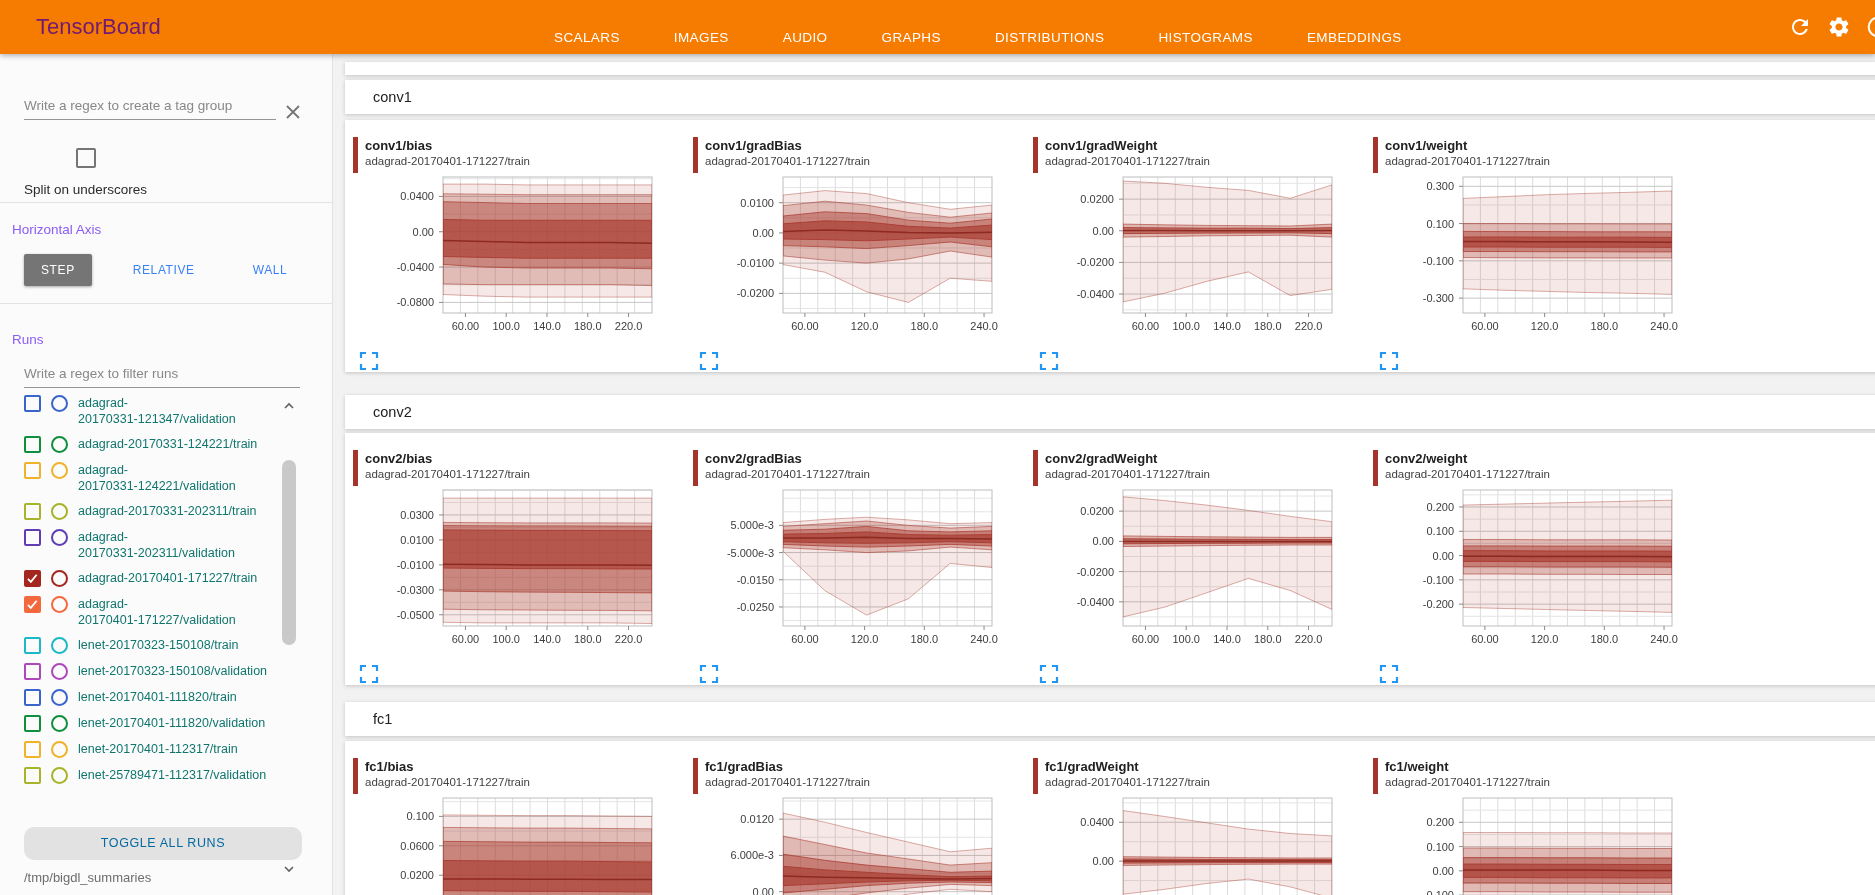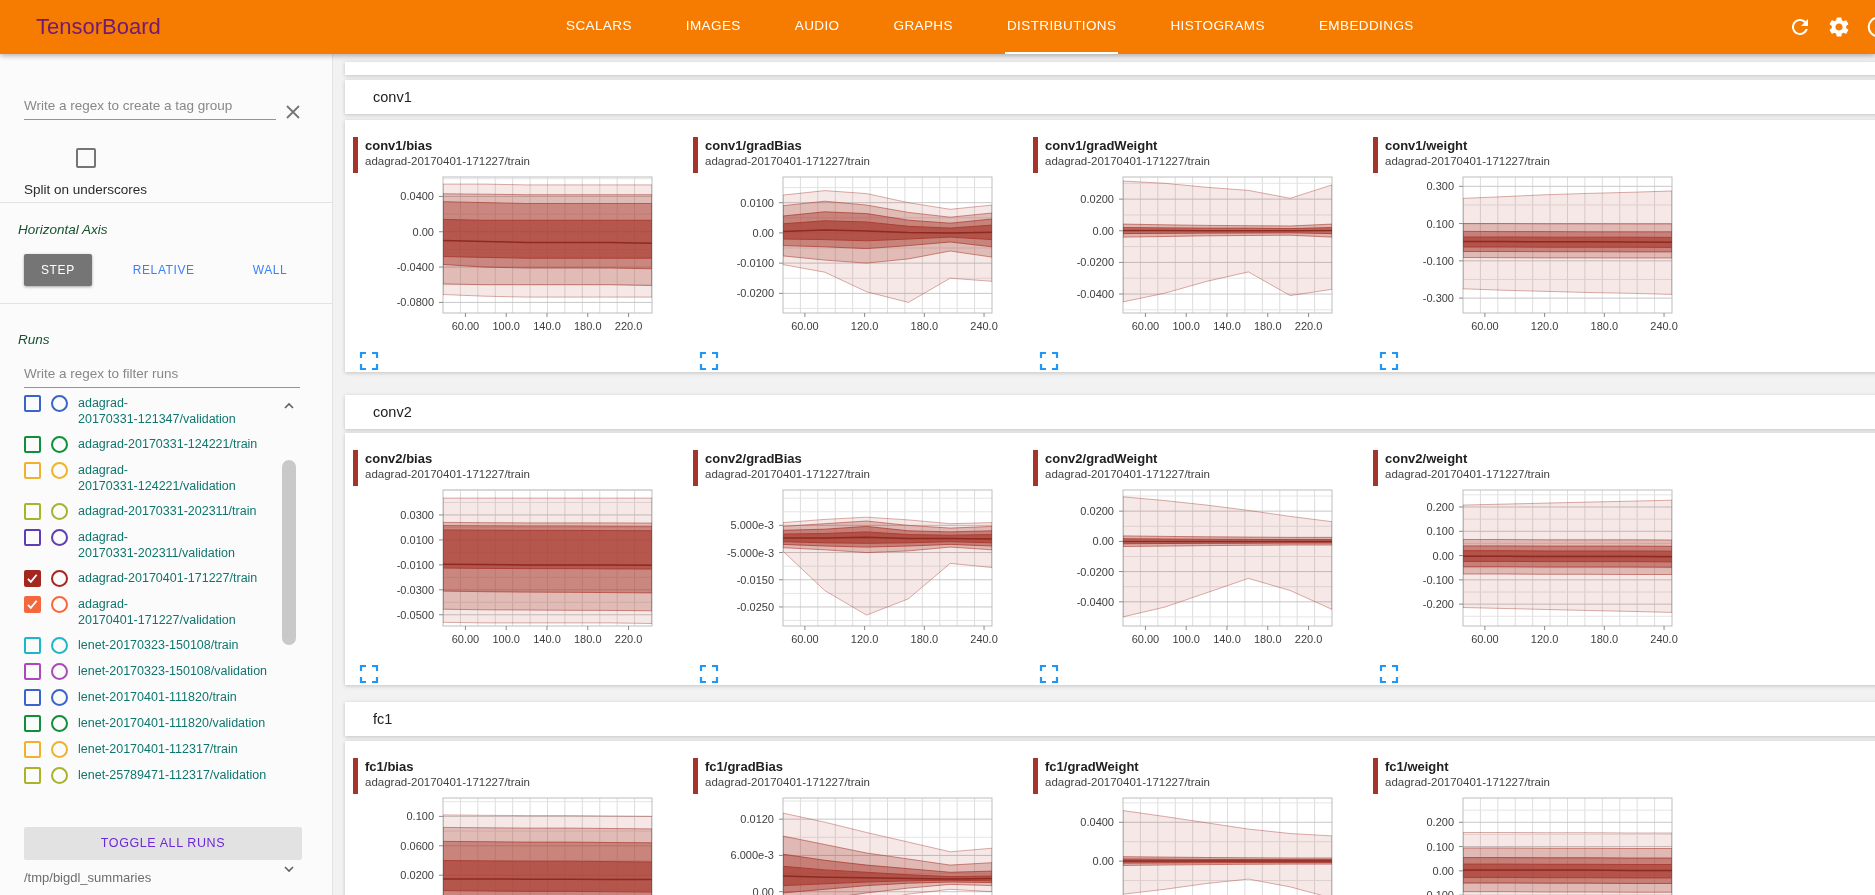--- a/index.html
+++ b/index.html
@@ -4,55 +4,55 @@
 <style>
   html,body{margin:0;padding:0;}
   body{width:1875px;height:895px;overflow:hidden;background:#f2f2f2;
        font-family:"Liberation Sans","DejaVu Sans",sans-serif;position:relative;}
   #app{position:absolute;inset:0;}
 
   
   .hdr{position:absolute;left:0;top:0;width:1875px;height:54px;background:#f57c00;
        box-shadow:0 2px 5px rgba(0,0,0,.28);z-index:50;overflow:hidden;}
   .hdr-title{position:absolute;left:36px;top:0;line-height:54px;color:#701a75;font-size:22px;font-weight:500;}
-  .tabs{position:absolute;left:552px;top:0;height:54px;display:flex;gap:50px;margin-left:12px;}
+  .tabs{position:absolute;left:552px;top:12px;height:54px;display:flex;gap:50px;}
   .tab{color:#fff;font-size:13.5px;letter-spacing:.4px;font-weight:500;line-height:52px;
        padding:0 2px;cursor:pointer;border-bottom:2px solid transparent;box-sizing:border-box;height:54px;}
   .tab.active{border-bottom:2px solid #fff;}
   .hdr-icons{position:absolute;right:-15px;top:15px;display:flex;gap:15px;}
   .hicon{width:24px;height:24px;cursor:pointer;}
 
   
   .sidebar{position:absolute;left:0;top:54px;width:333px;height:841px;background:#fbfbfb;
            border-right:1px solid #e2e2e2;box-sizing:border-box;}
   .txtfield{position:absolute;left:24px;width:252px;border:none;outline:none;background:transparent;
             border-bottom:1px solid #949494;font-size:13.5px;color:#333;padding:4px 0 6px 0;
             font-family:inherit;}
   .txtfield::placeholder{color:#888;}
   .close-x{position:absolute;left:283px;top:48px;width:20px;height:20px;cursor:pointer;}
   .chkrow{position:absolute;left:24px;top:94px;display:flex;align-items:center;gap:14px;cursor:pointer;flex-direction:column;}
   .chkbox{width:16px;height:16px;border:2px solid #757575;border-radius:2px;background:#fbfbfb;}
   .chklbl{font-size:13.5px;color:#2b2b2b;}
   .sdiv{position:absolute;left:0;width:333px;height:1px;background:#e3e3e3;}
-  .slabel{position:absolute;left:18px;font-size:13.5px;color:#14532d;font-style:italic;}
+  .slabel{position:absolute;left:12px;font-size:13.5px;color:#8b5cf6;}
   .axisbtns{position:absolute;left:24px;top:200px;display:flex;gap:24px;align-items:center;}
   .abtn{font-size:12px;letter-spacing:.6px;color:#3b82f6;padding:9px 17px;border-radius:2px;cursor:pointer;}
   .abtn.sel{background:#757575;color:#fff;box-shadow:0 1px 3px rgba(0,0,0,.35);}
   .runs-list{position:absolute;left:24px;top:341px;width:280px;}
   .run-item{display:flex;gap:10px;margin-bottom:9px;cursor:pointer;align-items:flex-start;}
   .rcb,.rrad{width:17px;height:17px;box-sizing:border-box;border-width:2px;border-style:solid;
              flex:0 0 17px;cursor:pointer;position:relative;}
   .rcb{border-radius:2px;}
   .rrad{border-radius:50%;}
   .rname{font-size:12.5px;line-height:16px;color:#0f766e;max-width:200px;word-break:break-word;}
   .sb-track{position:absolute;left:280px;top:346px;width:18px;height:475px;}
   .sb-thumb{position:absolute;left:2px;top:60px;width:14px;height:185px;background:#c9c9c9;border-radius:7px;cursor:pointer;}
   .sb-arrow{position:absolute;left:3px;width:12px;height:12px;cursor:pointer;}
-  .toggle-btn{position:absolute;left:24px;top:773px;width:278px;height:33px;background:#e2e2e2;border-radius:2px;
-              color:#6d28d9;font-size:12.5px;letter-spacing:.6px;text-align:center;line-height:33px;cursor:pointer;}
+  .toggle-btn{position:absolute;left:24px;top:773px;width:278px;height:33px;background:#e2e2e2;border-radius:10px;
+              color:#0369a1;font-size:12.5px;letter-spacing:.6px;text-align:center;line-height:33px;cursor:pointer;}
   .logdir{position:absolute;left:24px;top:816px;font-size:13px;color:#6d6d6d;}
 
   
   .main{position:absolute;left:334px;top:54px;width:1541px;height:841px;background:#f2f2f2;overflow:hidden;}
   .card{position:absolute;left:11px;width:1582px;background:#fff;box-shadow:0 1px 4px rgba(0,0,0,.2);}
   .strip{top:8px;height:13px;}
   .sec-hdr{height:34px;cursor:pointer;}
   .sec-title{position:absolute;left:28px;top:0;line-height:34px;font-size:14.5px;color:#212121;}
   .sec-count{position:absolute;right:16px;top:0;line-height:34px;font-size:13px;color:#9e9e9e;}
   .chart{position:absolute;top:17px;width:336px;}

